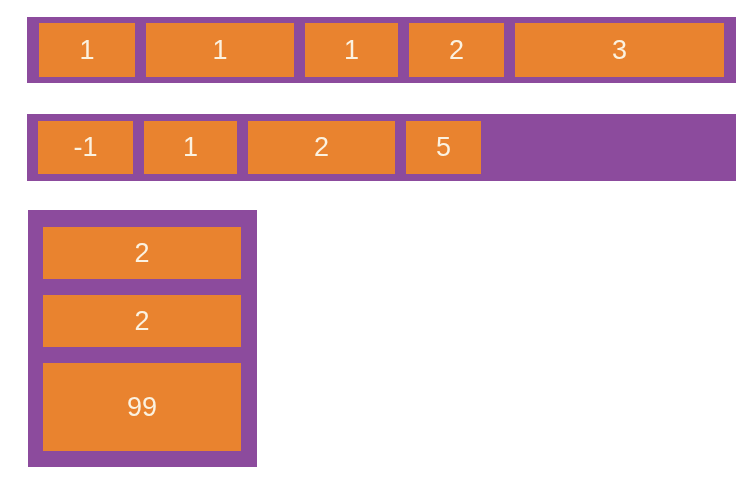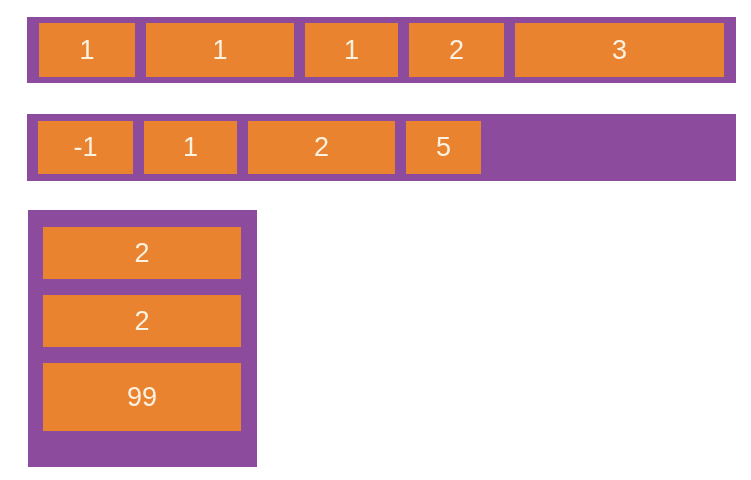--- a/index.html
+++ b/index.html
@@ -49,15 +49,15 @@
     </div>
     <div class="flex-container row" style="left: 27px; top: 114px; width: 709px; height: 67px; padding: 7px 11px; gap: 11px; background: rgb(140, 75, 157);">
       <div class="flex-item" style="width: 95px; background: rgb(233, 131, 47); color: rgb(251, 242, 225);">-1</div>
       <div class="flex-item" style="width: 93px; background: rgb(233, 131, 47); color: rgb(251, 242, 225);">1</div>
       <div class="flex-item" style="width: 147px; background: rgb(233, 131, 47); color: rgb(251, 242, 225);">2</div>
       <div class="flex-item" style="width: 75px; background: rgb(233, 131, 47); color: rgb(251, 242, 225);">5</div>
     </div>
     <div class="flex-container column" style="left: 28px; top: 210px; width: 229px; height: 257px; padding: 17px 16px 14px 15px; gap: 16px; background: rgb(140, 75, 157);">
       <div class="flex-item" style="height: 52px; background: rgb(233, 131, 47); color: rgb(251, 242, 225);">2</div>
       <div class="flex-item" style="height: 52px; background: rgb(233, 131, 47); color: rgb(251, 242, 225);">2</div>
-      <div class="flex-item" style="height: 68px; background: rgb(233, 131, 47); color: rgb(251, 242, 225);">99</div>
+      <div class="flex-item" style="height: 88px; background: rgb(233, 131, 47); color: rgb(251, 242, 225);">99</div>
     </div>
   </div>
 
 </body></html>

